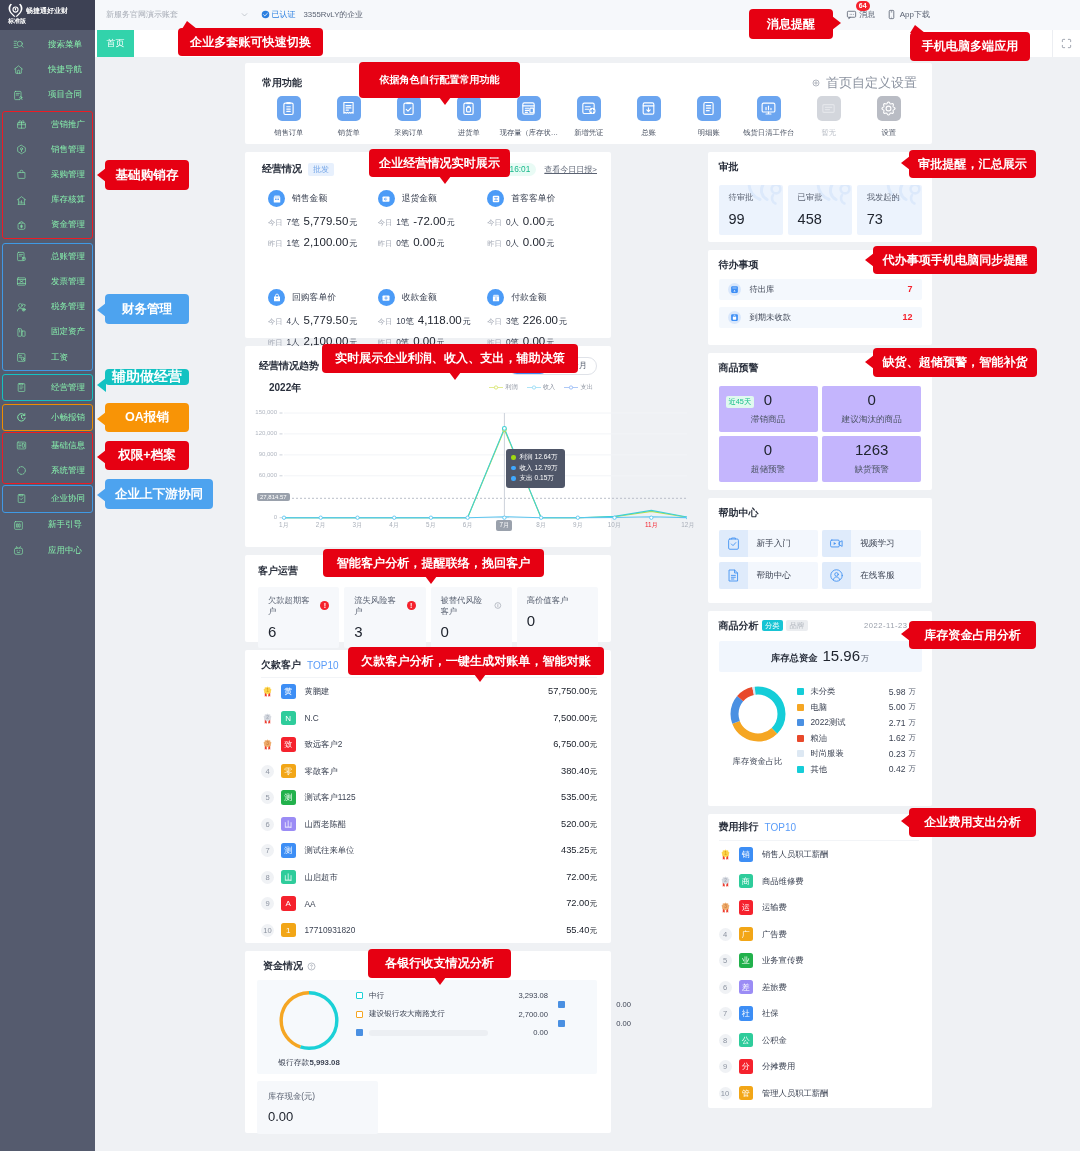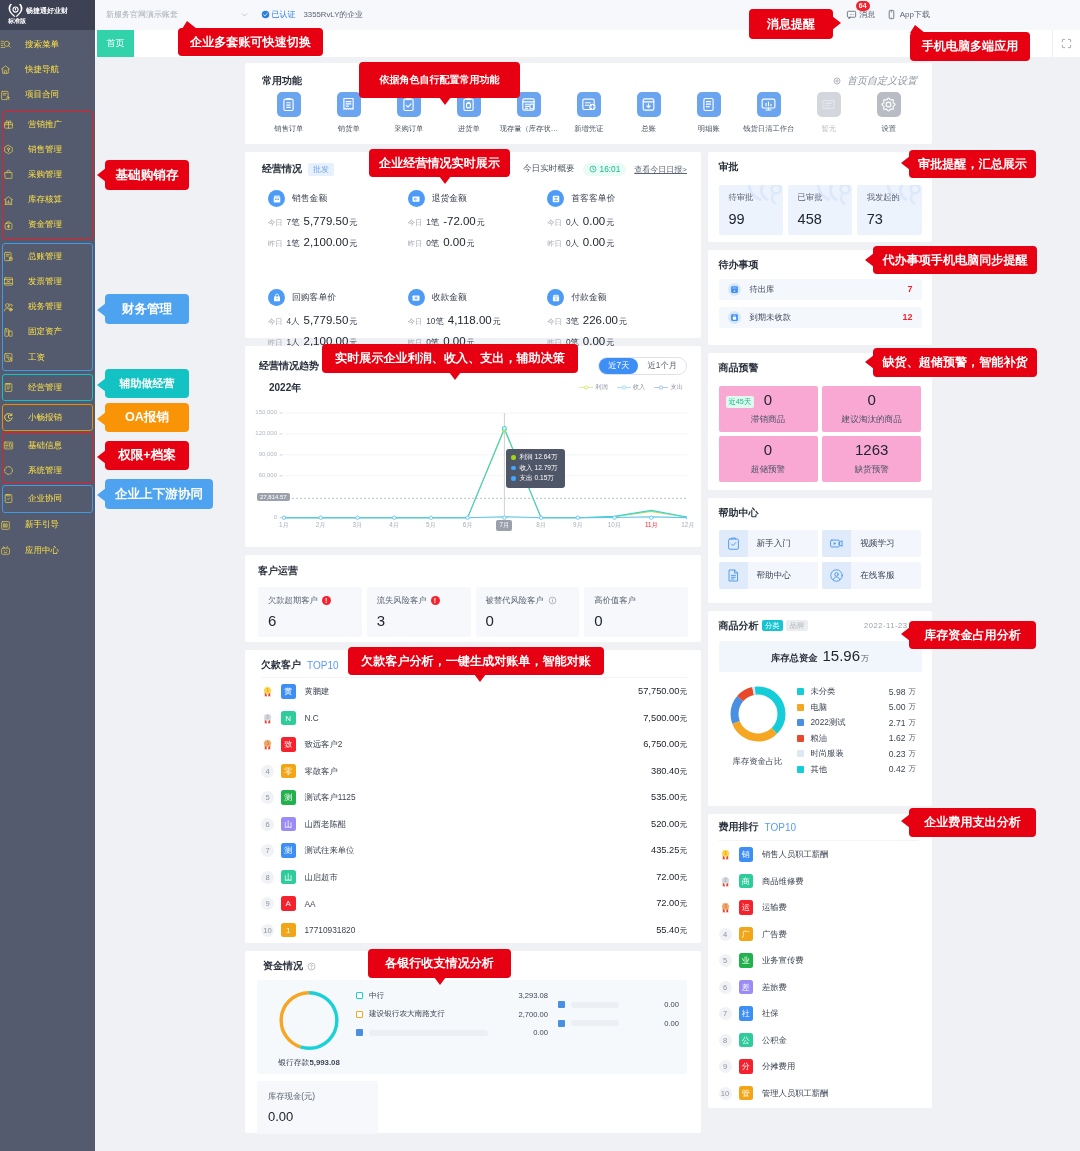--- a/index.html
+++ b/index.html
@@ -15,21 +15,21 @@
 
 
 .sidebar { position: absolute; left: 0; top: 0; width: 95px; height: 1151px; background: #555b6e; }
 .logo-block { height: 29.9px; background: #3d4154; padding: 2px 0 0 8px; position: relative; }
 .logo-row { display: flex; align-items: flex-start; gap: 3px; }
 .logo-mark { width: 15px; height: 15px; flex: none; margin-top: 1px; }
 .logo-text { color: #fff; font-size: 7px; line-height: 10px; white-space: nowrap; padding-top: 4px; font-weight: bold;}
 .logo-sub { color: #fff; font-size: 6px; line-height: 8px; margin-top: -1px; margin-left: 0px; font-weight:bold;}
 
 .nav { padding-top: 2.3px; }
-.nav-item { height: 25.2px; display: flex; align-items: center; gap: 14px; color: #fde047; }
+.nav-item { height: 25.2px; display: flex; align-items: center; padding-left: 13px; gap: 24px; color: #86efac; }
 .nav-item .ico { width: 11px; height: 11px; flex: none; display: block; }
 .nav-item .lbl { font-size: 8.5px; white-space: nowrap; letter-spacing: 0;}
 
 .nav-group { position: relative; }
 .grp-red { border: 1.6px solid #ed1c24; border-radius: 3px; margin: 3.0px 2px 0 2px; }
 .grp-blue { border: 1.6px solid #3f9ae5; border-radius: 3px; margin: 3.0px 2px 0 2px; }
 .grp-teal { border: 1.6px solid #13c2c2; border-radius: 3px; margin: 3.0px 2px 0 2px; }
 .grp-orange { border: 1.6px solid #f08c00; border-radius: 3px; margin: 3.0px 2px 0 2px; }
 .grp-blue2 { border: 1.6px solid #3f9ae5; border-radius: 3px; margin: 1.0px 2px 0 2px; }
 
@@ -43,31 +43,31 @@
 .top-right .titem { display: flex; align-items: center; gap: 2.5px; font-size: 8px; color: #5a6272; position: relative; }
 .badge { position: absolute; left: 10px; top: -8px; background: #f5222d; color: #fff; font-size: 7px; border-radius: 7px; padding: 0 3px; line-height: 10px; height: 10px; min-width: 13px; text-align: center; font-weight:bold;}
 
 
 .tabbar { position: absolute; left: 95px; top: 29.9px; right: 0; height: 26.8px; background: #fff; display: flex; align-items: stretch; }
 .tab { background: #32d3ab; color: #fff; font-size: 9px; display: flex; align-items: center; justify-content: center; width: 37px; margin-left: 2px;}
 .fullscreen-btn { position: absolute; right: 0; top: 0; width: 28px; height: 26.8px; display: flex; align-items: center; justify-content: center; border-left: 1px solid #eceef2; }
 
 
 .main { position: absolute; left: 95px; top: 56.7px; right: 0; bottom: 0; background: #eff1f4; }
-.content { position: absolute; left: 150px; top: 95.6px; width: 456px; }
+.content { position: absolute; left: 150px; top: 95.6px; width: 366px; }
 .rightcol { position: absolute; left: 613px; top: 95.6px; width: 224px; }
 .topcard { position: absolute; left: 150px; top: 6.8px; width: 687px; }
 
 .card { background: #fff; border-radius: 2px; margin-bottom: 8px; }
 .card-title { font-size: 10px; font-weight: bold; color: #2a303d; line-height: 14px;}
 
 
 .cf { padding: 11px 15px 8px 17px; position: relative; }
 .cf-head { display: flex; align-items: center; }
-.cf-setting { margin-left: auto; font-size: 10px; color: #8c93a0; display: flex; align-items: center; gap: 6px; font-style: italic; }
+.cf-setting { margin-left: auto; font-size: 13px; color: #8c93a0; display: flex; align-items: center; gap: 6px; }
 .cf-grid { display: flex; margin-top: 4px; margin-left: -3.2px; margin-right: -1.8px;}
 .cf-item { width: 39.7px; flex: 1; display: flex; flex-direction: column; align-items: center; }
 .cf-ico { width: 24.5px; height: 24.5px; border-radius: 5px; background: #6ba5f0; display: flex; align-items: center; justify-content: center; }
 .cf-ico.grey { background: #d3d6dc; }
 .cf-ico.grey2 { background: #b9bcc4; }
 .cf-lbl { font-size: 7.3px; color: #4c5464; margin-top: 7px; white-space: nowrap; }
 .cf-lbl.dim { color: #b5bac3; }
 
 
 .biz { padding: 10px 14px 12px 23px; position: relative; }
@@ -161,21 +161,21 @@
 .approve-grid { display: flex; gap: 4.2px; margin-top: 10.5px; width: 203px;}
 .approve-cell { flex: 1; height: 50px; background: #ecf3fd; border-radius: 2px; padding: 7px 0 0 10px; text-align: left; position: relative; overflow: hidden;}
 .approve-cell .t { font-size: 8.3px; color: #5a6272; position: relative; z-index:2;}
 .approve-cell .v { font-size: 14.5px; font-weight: normal; color: #20252f; margin-top: 8px; position: relative; z-index:2;}
 .todo-row { display: flex; align-items: center; background: #f4f8fd; border-radius: 2px; height: 21px; padding: 0 9px; margin-top: 7px; gap: 9px; width: 203px;}
 .todo-ico { width: 13px; height: 13px; border-radius: 50%; background: #d9e7fb; display: flex; align-items: center; justify-content: center; }
 .todo-lbl { font-size: 8.3px; color: #3d4454; }
 .todo-n { margin-left: auto; font-size: 9px; color: #f5222d; font-weight: bold;}
 
 .warn-grid { display: flex; flex-wrap: wrap; gap: 4.7px; margin-top: 10.5px; width: 203px;}
-.warn-cell { width: 99px; height: 46px; background: #f9a8d4; border-radius: 2px; padding: 5px 0 0 0; text-align: center; position: relative;}
+.warn-cell { width: 99px; height: 46px; background: #c4b5fd; border-radius: 2px; padding: 5px 0 0 0; text-align: center; position: relative;}
 .warn-cell .v { font-size: 15px; font-weight: normal; color: #20252f; }
 .warn-cell .t { font-size: 8.6px; color: #4c5464; margin-top: 6px; }
 .d45 { position: absolute; left: 7px; top: 10px; background: #e0f9ef; color: #19c08a; font-size: 7.3px; padding: 1px 3px; border-radius: 2px;}
 
 .help-grid { display: flex; flex-wrap: wrap; gap: 4.7px; margin-top: 10px; width: 203px;}
 .help-cell { width: 99px; background: #f3f7fd; border-radius: 2px; height: 27px; display: flex; align-items: center; overflow:hidden;}
 .help-ibox { width: 29px; height: 27px; background: #dfebfb; display:flex; align-items:center; justify-content:center; flex:none;}
 .help-lbl { font-size: 8.6px; color: #3d4454; margin-left: 9px;}
 
 .goods-head { display: flex; align-items: center; gap: 3px; width: 213px;}
@@ -1349,37 +1349,41 @@
       <span class="tri" style="bottom:-7px;left:80px;border-left:6px solid transparent;border-right:6px solid transparent;border-top:8px solid #e60012" data-name="callout-arrow"></span>
     </div>
     <div class="callout" style="left:369px;top:149px;width:141px;height:28px;font-size:12.1px;background:#e60012" data-name="callout-4">
       <span data-name="callout-text">企业经营情况实时展示</span>
       <span class="tri" style="bottom:-7px;left:70px;border-left:6px solid transparent;border-right:6px solid transparent;border-top:8px solid #e60012" data-name="callout-arrow"></span>
     </div>
     <div class="callout" style="left:322px;top:344px;width:256px;height:29px;font-size:12.1px;background:#e60012" data-name="callout-5">
       <span data-name="callout-text">实时展示企业利润、收入、支出，辅助决策</span>
       <span class="tri" style="bottom:-7px;left:127px;border-left:6px solid transparent;border-right:6px solid transparent;border-top:8px solid #e60012" data-name="callout-arrow"></span>
     </div>
+    <div class="callout" style="left:323px;top:549px;width:221px;height:28px;font-size:12.1px;background:#e60012" data-name="callout-6">
+      <span data-name="callout-text">智能客户分析，提醒联络，挽回客户</span>
+      <span class="tri" style="bottom:-7px;left:102px;border-left:6px solid transparent;border-right:6px solid transparent;border-top:8px solid #e60012" data-name="callout-arrow"></span>
+    </div>
     <div class="callout" style="left:348px;top:647px;width:256px;height:28px;font-size:12.1px;background:#e60012" data-name="callout-7">
       <span data-name="callout-text">欠款客户分析，一键生成对账单，智能对账</span>
       <span class="tri" style="bottom:-7px;left:126px;border-left:6px solid transparent;border-right:6px solid transparent;border-top:8px solid #e60012" data-name="callout-arrow"></span>
     </div>
     <div class="callout" style="left:368px;top:949px;width:143px;height:29px;font-size:12.1px;background:#e60012" data-name="callout-8">
       <span data-name="callout-text">各银行收支情况分析</span>
       <span class="tri" style="bottom:-7px;left:66px;border-left:6px solid transparent;border-right:6px solid transparent;border-top:8px solid #e60012" data-name="callout-arrow"></span>
     </div>
     <div class="callout" style="left:105px;top:160px;width:84px;height:30px;font-size:12.6px;background:#e60012" data-name="callout-9">
       <span data-name="callout-text">基础购销存</span>
       <span class="tri" style="left:-8px;top:8px;border-top:7px solid transparent;border-bottom:7px solid transparent;border-right:9px solid #e60012" data-name="callout-arrow"></span>
     </div>
     <div class="callout" style="left:105px;top:294px;width:84px;height:30px;font-size:12.6px;background:#4da3ef" data-name="callout-10">
       <span data-name="callout-text">财务管理</span>
       <span class="tri" style="left:-8px;top:9px;border-top:7px solid transparent;border-bottom:7px solid transparent;border-right:9px solid #4da3ef" data-name="callout-arrow"></span>
     </div>
-    <div class="callout" style="left:105px;top:369px;width:84px;height:29px;font-size:11px;background:#13c2c2" data-name="callout-11">
+    <div class="callout" style="left:105px;top:369px;width:84px;height:16px;font-size:14px;background:#13c2c2" data-name="callout-11">
       <span data-name="callout-text">辅助做经营</span>
       <span class="tri" style="left:-8px;top:9px;border-top:7px solid transparent;border-bottom:7px solid transparent;border-right:9px solid #13c2c2" data-name="callout-arrow"></span>
     </div>
     <div class="callout" style="left:105px;top:403px;width:84px;height:29px;font-size:12.6px;background:#f89406" data-name="callout-12">
       <span data-name="callout-text">OA报销</span>
       <span class="tri" style="left:-8px;top:9px;border-top:7px solid transparent;border-bottom:7px solid transparent;border-right:9px solid #f89406" data-name="callout-arrow"></span>
     </div>
     <div class="callout" style="left:105px;top:441px;width:84px;height:29px;font-size:12.6px;background:#e60012" data-name="callout-13">
       <span data-name="callout-text">权限+档案</span>
       <span class="tri" style="left:-8px;top:9px;border-top:7px solid transparent;border-bottom:7px solid transparent;border-right:9px solid #e60012" data-name="callout-arrow"></span>

